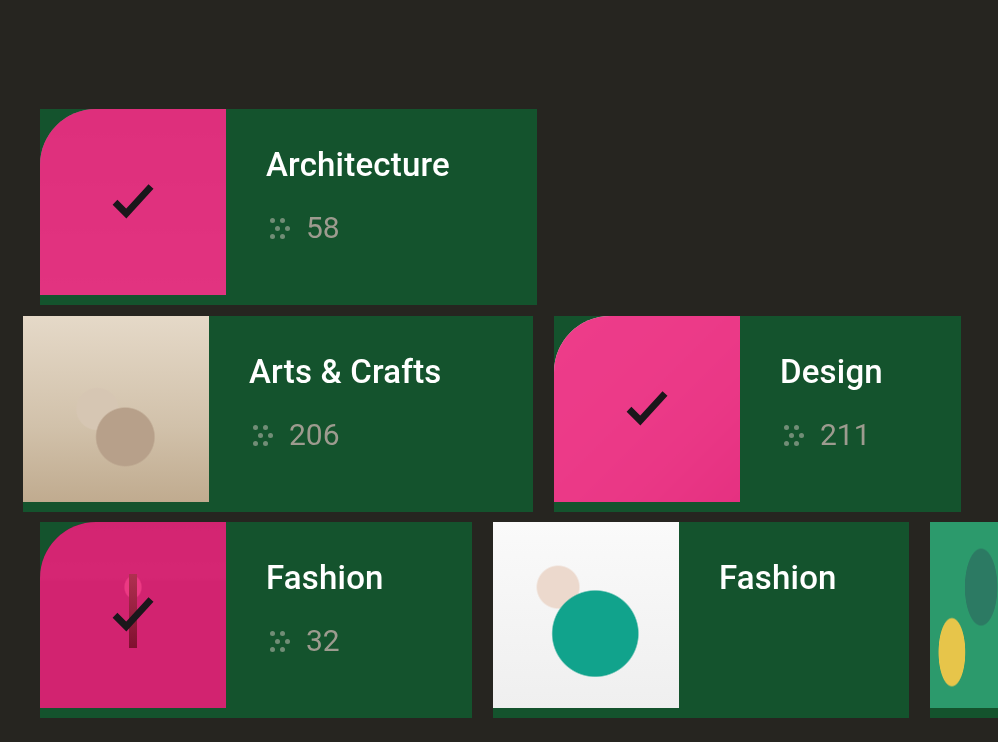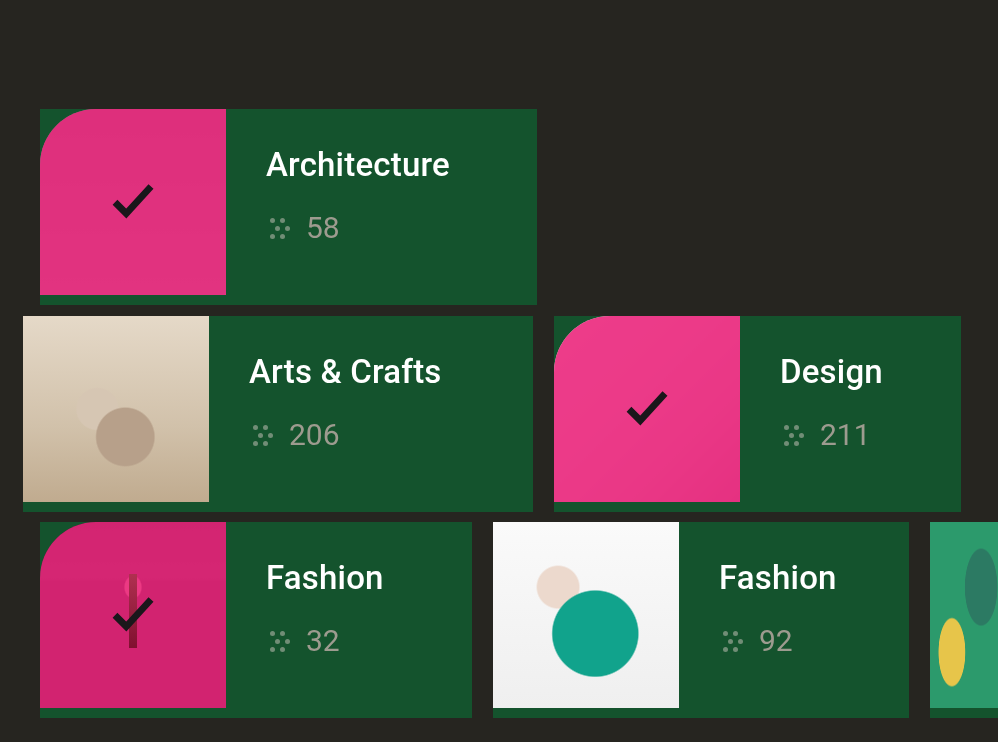--- a/index.html
+++ b/index.html
@@ -264,31 +264,20 @@
         </div>
         <div class="card-count">32</div>
       </div>
     </div>
   </div>
 
   <div class="card card-fashion">
     <div class="thumb thumb-fashion"></div>
     <div class="card-body">
       <div class="card-title">Fashion</div>
-      <div class="card-count-row">
-        <div class="count-icon">
-          <span class="d1"></span>
-            <span class="d2"></span>
-            <span class="d3"></span>
-            <span class="d4"></span>
-            <span class="d5"></span>
-            <span class="d6"></span>
-        </div>
-        <div class="card-count">92</div>
-      </div>
     </div>
   </div>
 
   <div class="card card-kids">
     <div class="thumb thumb-kids" style="width:100%;flex:1 1 auto"></div>
   </div>
 
 </div>
 
 </body></html>

